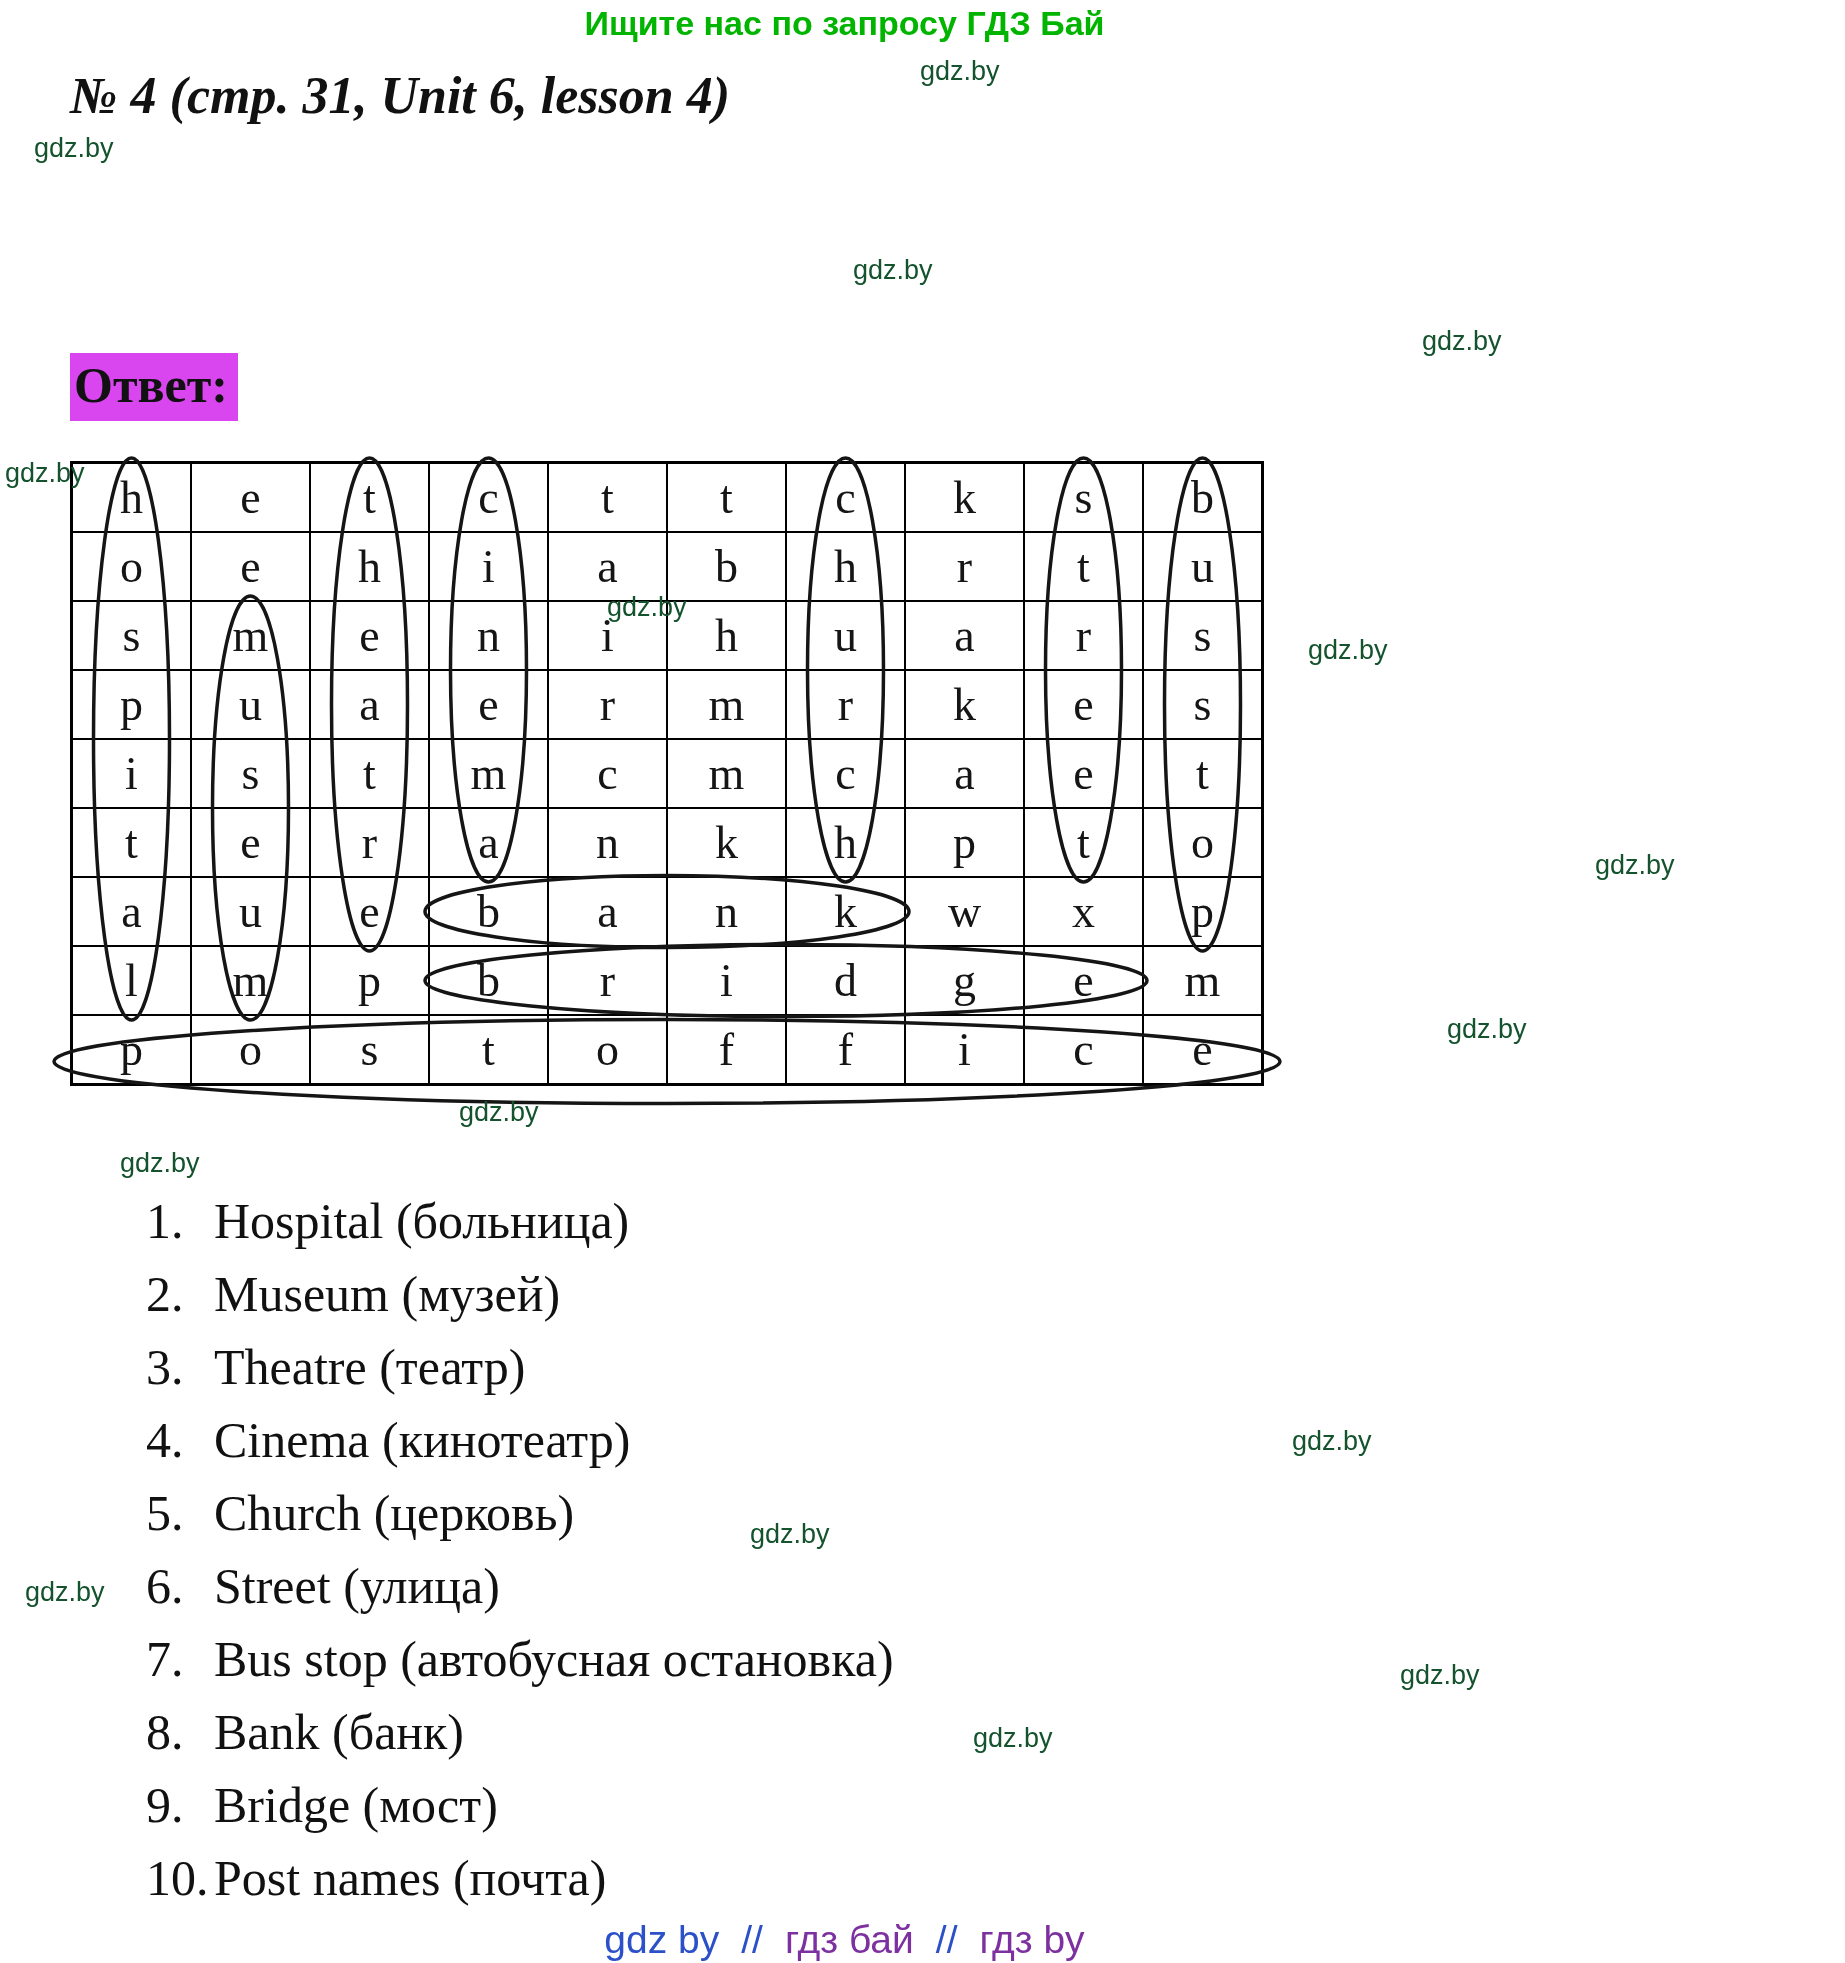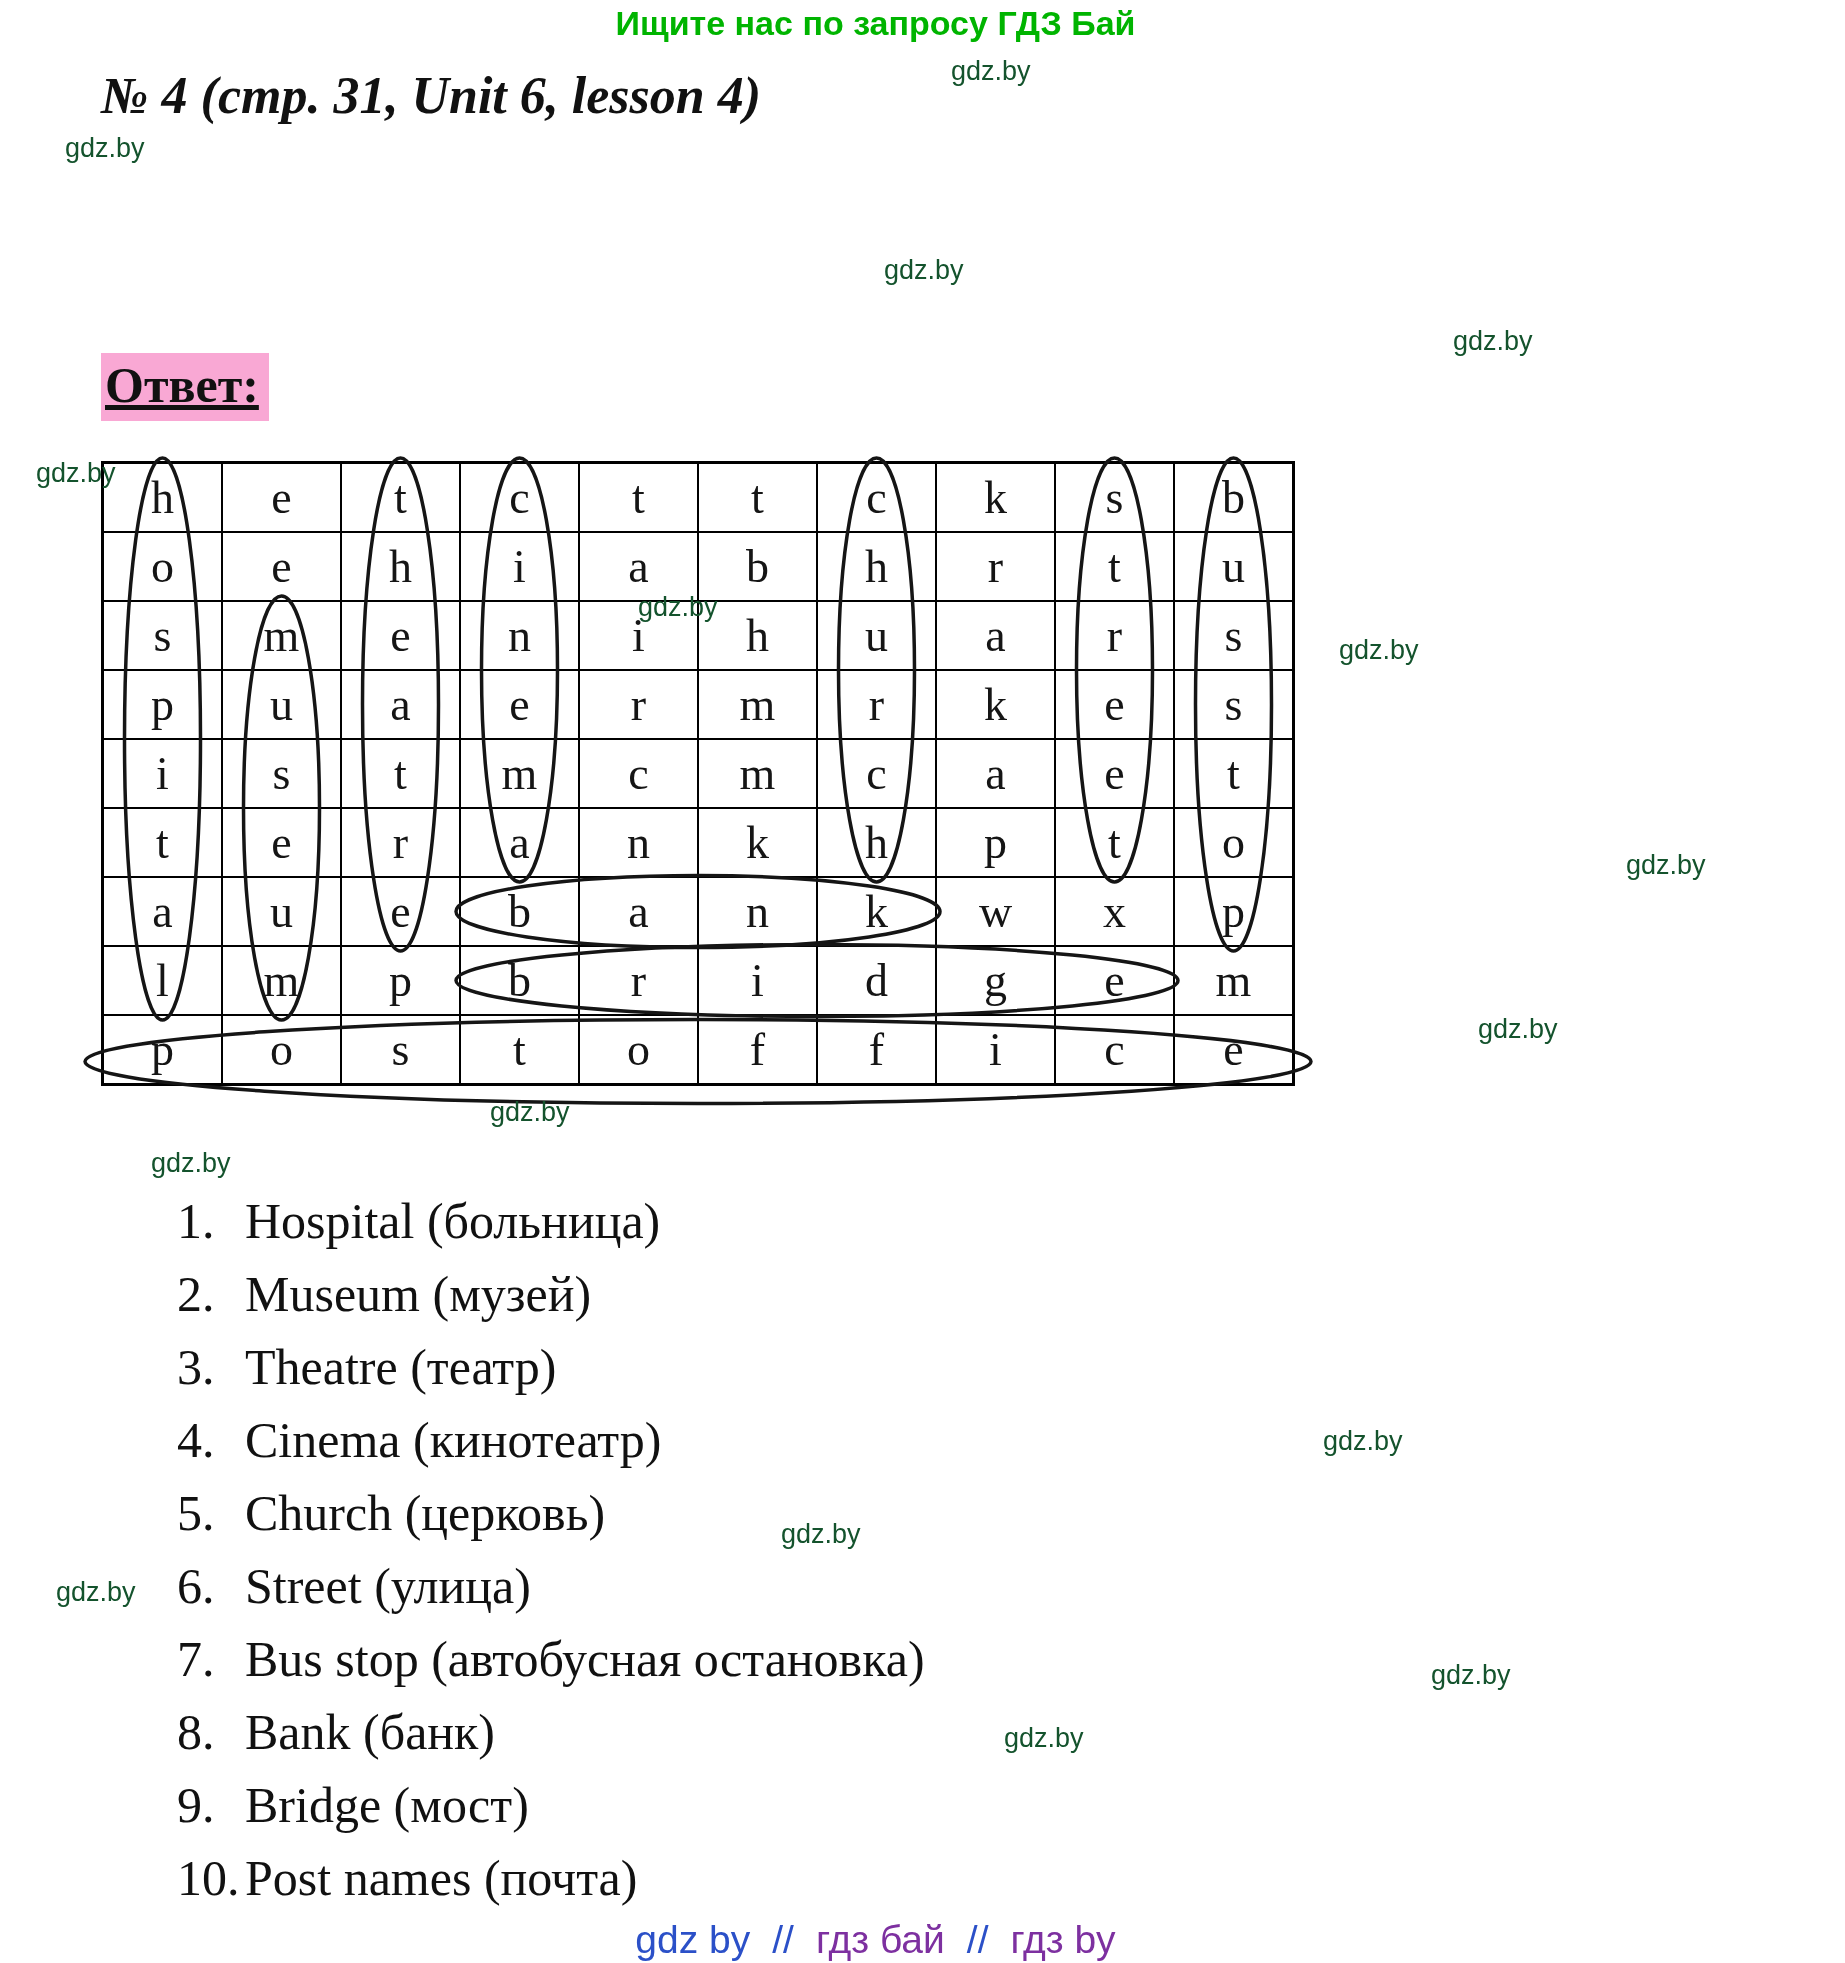--- a/index.html
+++ b/index.html
@@ -1,21 +1,20 @@
 <!DOCTYPE html>
 <html><head>
 <meta charset="utf-8">
 <style>
   * { margin:0; padding:0; box-sizing:border-box; }
   html,body { background:#ffffff; }
   .page {
     position:relative; width:1689px; height:1963px; background:#ffffff;
     font-family:"Liberation Serif","DejaVu Serif",serif; color:#111;
     overflow:hidden;
-    margin-left:31px;
   }
   .banner {
     position:absolute; top:4px; left:0; width:100%; text-align:center;
     font-family:"Liberation Sans","DejaVu Sans",sans-serif;
     font-weight:bold; font-size:34px; color:#00b400;
   }
   .title {
     position:absolute; left:70px; top:66px;
     font-size:52px; font-weight:bold; white-space:nowrap;font-style:italic;
   }
@@ -58,21 +57,21 @@
 <body>
 
 <div class="page">
 
   <div class="banner" style="color: rgb(0, 180, 0);">Ищите нас по запросу ГДЗ Бай</div>
 
   <h1 class="title">№ 4 (стр. 31, Unit 6, lesson 4)</h1>
 
 
   <div class="answer-label">
-    <span class="hl" style="background: #f9a8d4; text-decoration: underline;">Ответ:</span>
+    <span class="hl" style="background: #d946ef;">Ответ:</span>
   </div>
 
   <div class="grid-wrap">
     <div id="grid" class="grid">
         <div class="cell">h</div>
         <div class="cell">e</div>
         <div class="cell">t</div>
         <div class="cell">c</div>
         <div class="cell">t</div>
         <div class="cell">t</div>

